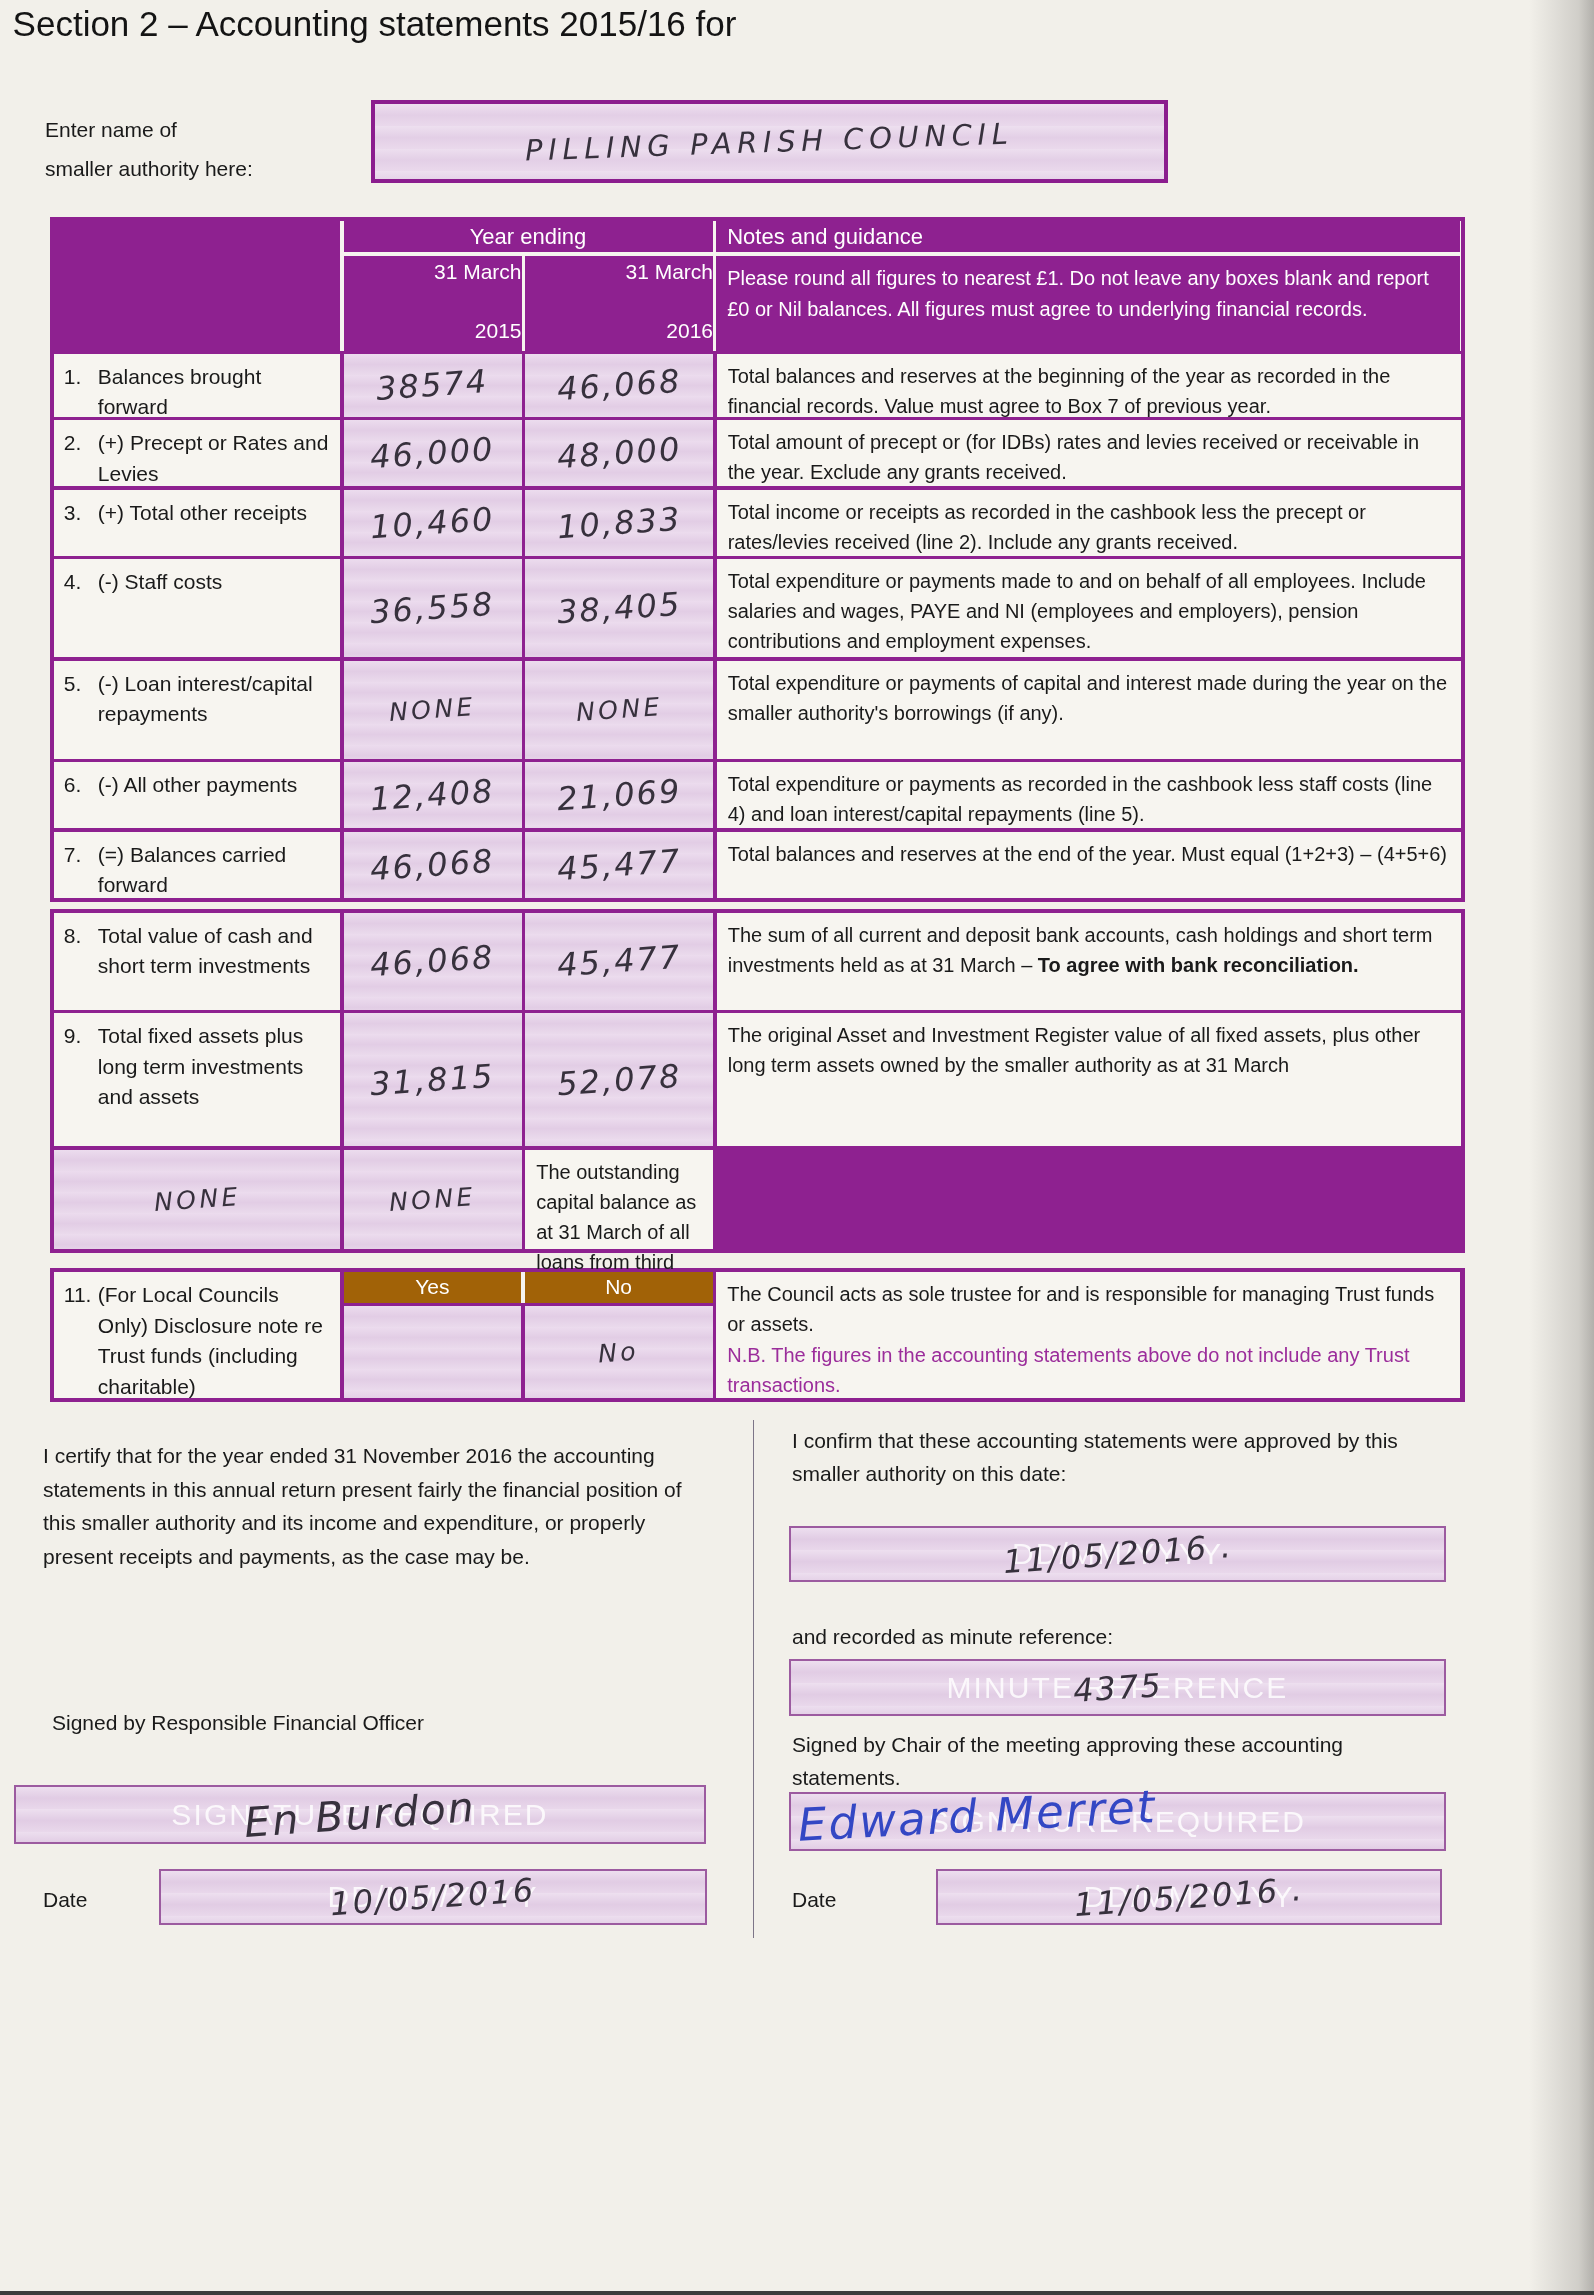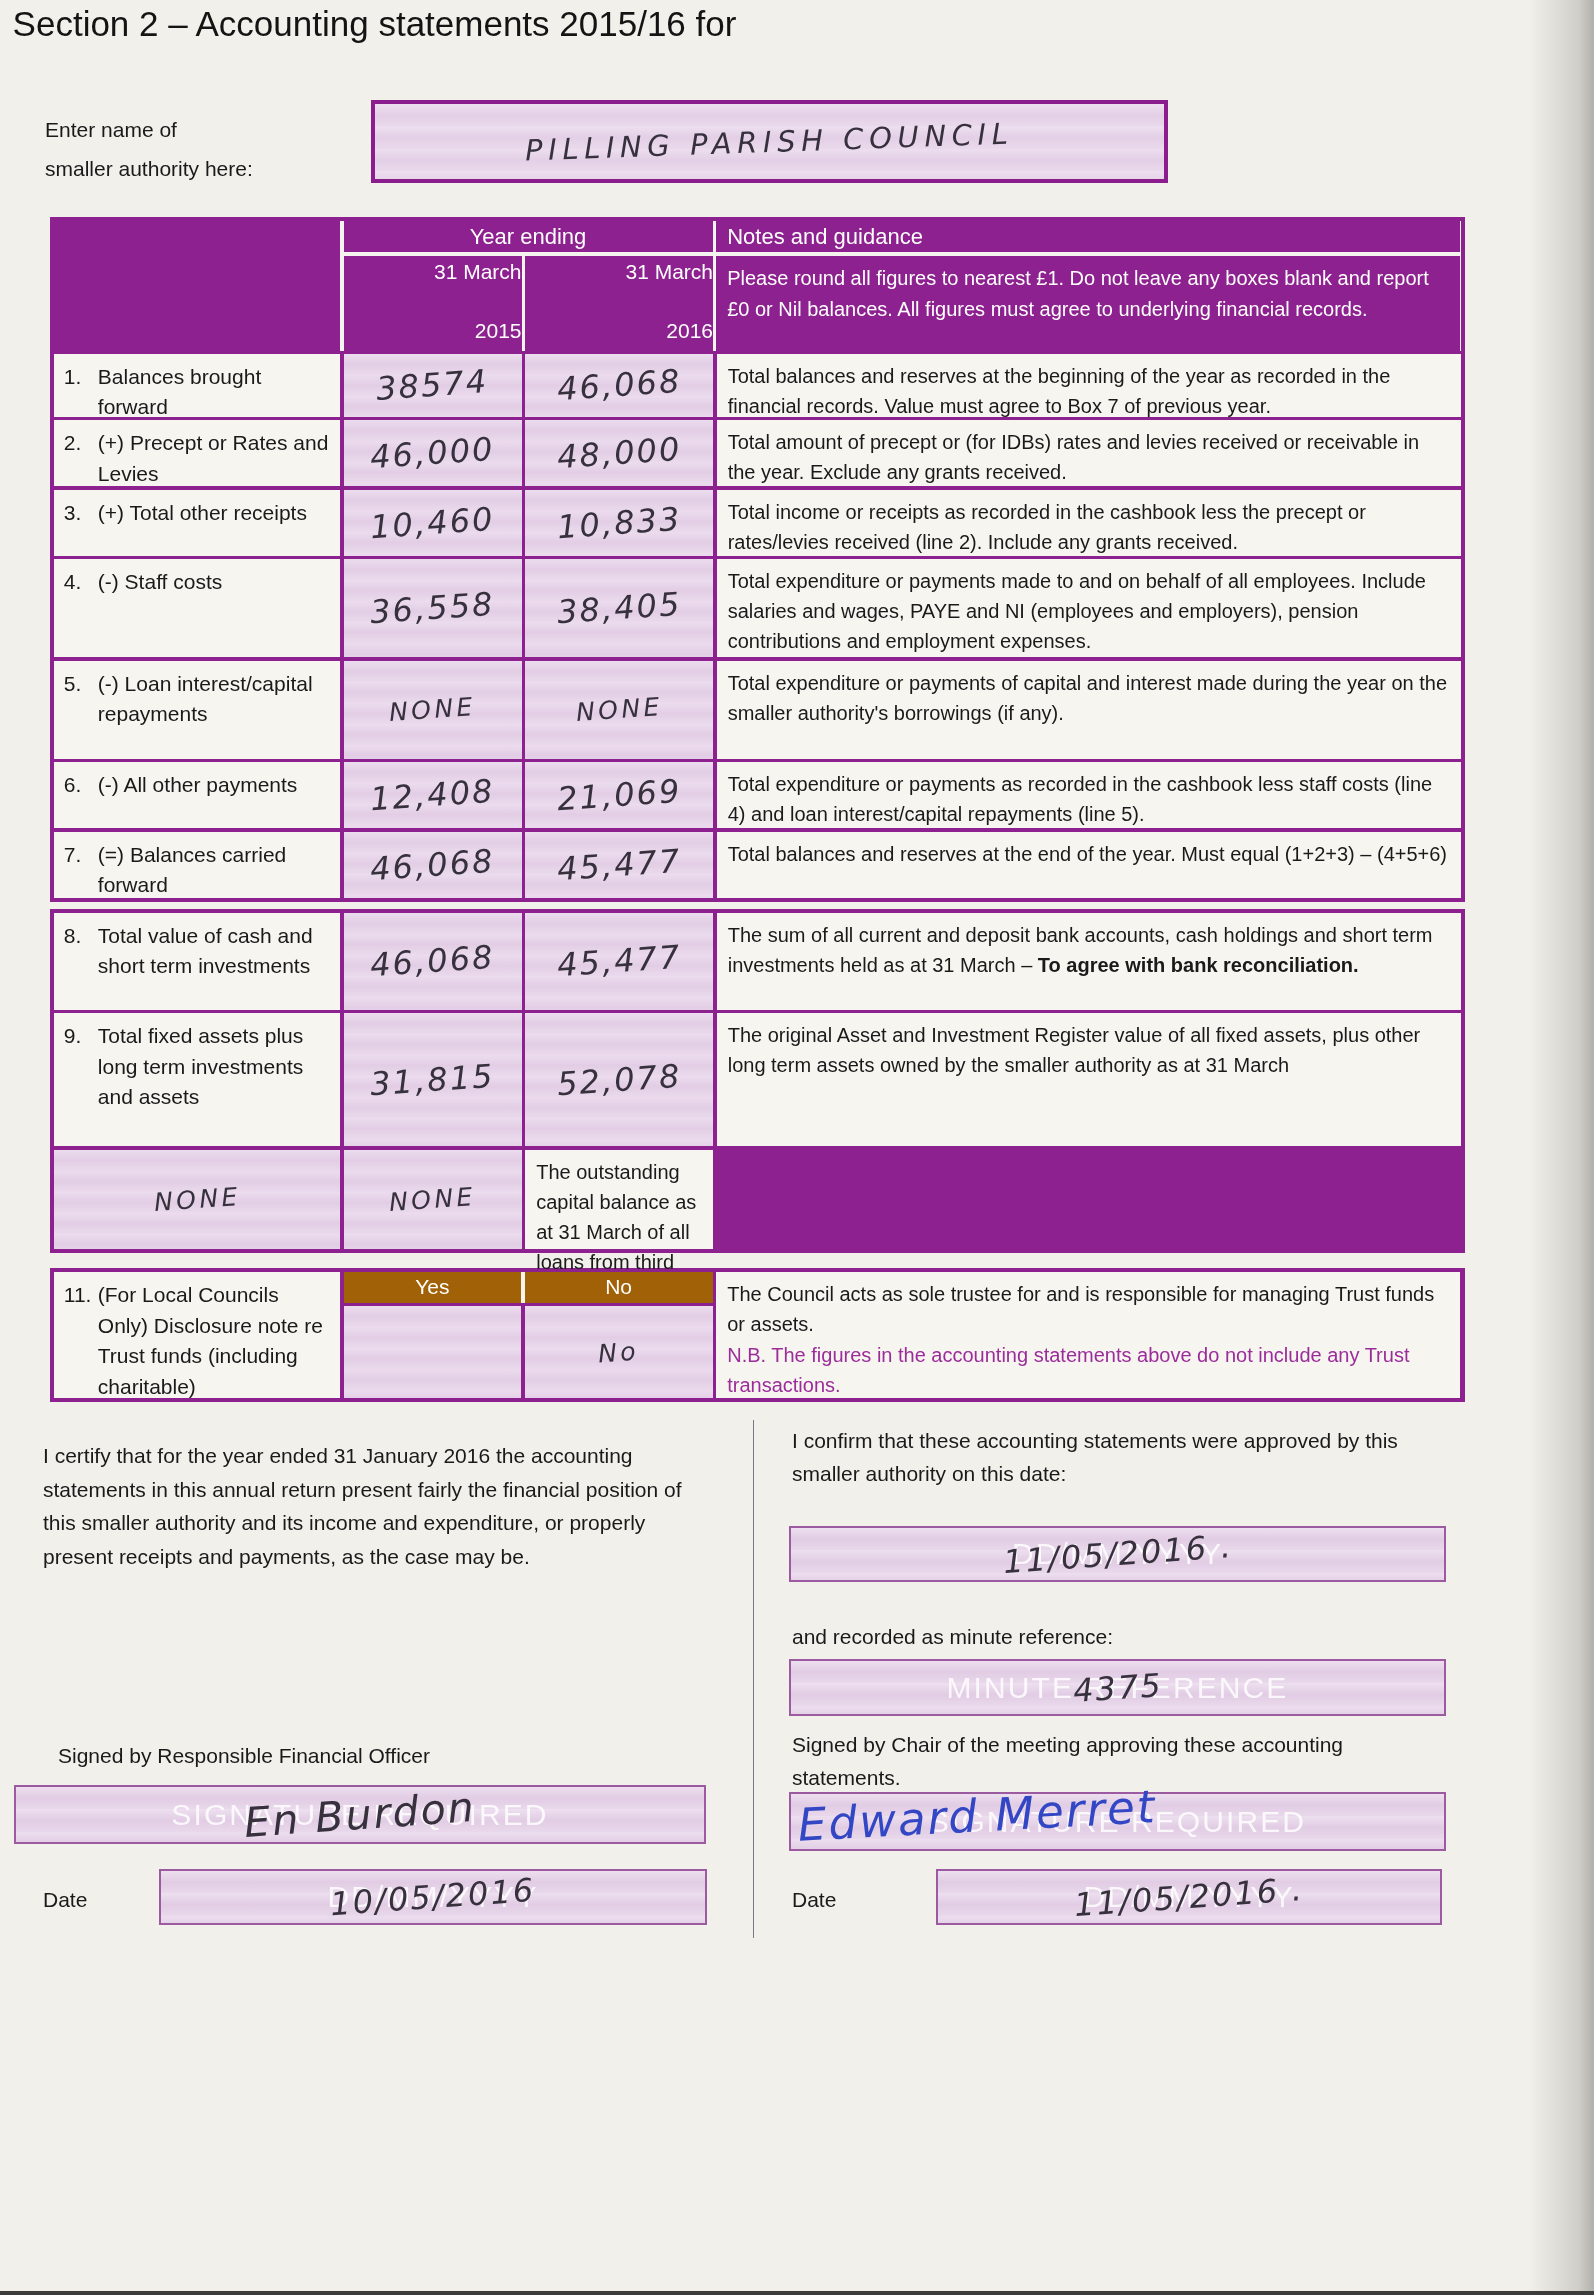--- a/index.html
+++ b/index.html
@@ -265,21 +265,21 @@
           </div>
         </div>
         <div class="nts c-notes">
           <div>The Council acts as sole trustee for and is responsible for managing Trust funds or assets.</div>
           <div class="nb-text">N.B. The figures in the accounting statements above do not include any Trust transactions.</div>
         </div>
       </div>
     </div>
   </div>
 
-  <div class="cert-left">I certify that for the year ended 31 January 2016 the accounting statements in this annual return present fairly the financial position of this smaller authority and its income and expenditure, or properly present receipts and payments, as the case may be.</div>
+  <div class="cert-left">I certify that for the year ended 31 November 2016 the accounting statements in this annual return present fairly the financial position of this smaller authority and its income and expenditure, or properly present receipts and payments, as the case may be.</div>
   <div class="divider"></div>
 
   <div class="confirm-text">I confirm that these accounting statements were approved by this smaller authority on this date:</div>
 
   <div class="fbox" style="left:789px;top:1526px;width:657px;height:56px;">
     <div class="wm">DD/MM/YYYY</div>
     <div class="ink">
         <span class="hw hw-num">11/05/2016 .</span>
       </div>
   </div>
@@ -301,21 +301,21 @@
   </div>
 
   <div class="lbl-date" style="left:792px;top:1888px;">Date</div>
   <div class="fbox" style="left:936px;top:1869px;width:506px;height:56px;">
     <div class="wm">DD/MM/YYYY</div>
     <div class="ink">
         <span class="hw hw-num">11/05/2016 .</span>
       </div>
   </div>
 
-  <div class="lbl-signed" style="left:58px;top:1707px;margin-top:33px;">Signed by Responsible Financial Officer</div>
+  <div class="lbl-signed" style="left:52px;top:1707px;">Signed by Responsible Financial Officer</div>
   <div class="fbox" style="left:14px;top:1785px;width:692px;height:59px;">
     <div class="wm">SIGNATURE REQUIRED</div>
     <div class="ink">
         <span class="hw" style="font-size:41px;">En Burdon</span>
       </div>
   </div>
 
   <div class="lbl-date" style="left:43px;top:1888px;">Date</div>
   <div class="fbox" style="left:159px;top:1869px;width:548px;height:56px;">
     <div class="wm">DD/MM/YYYY</div>

